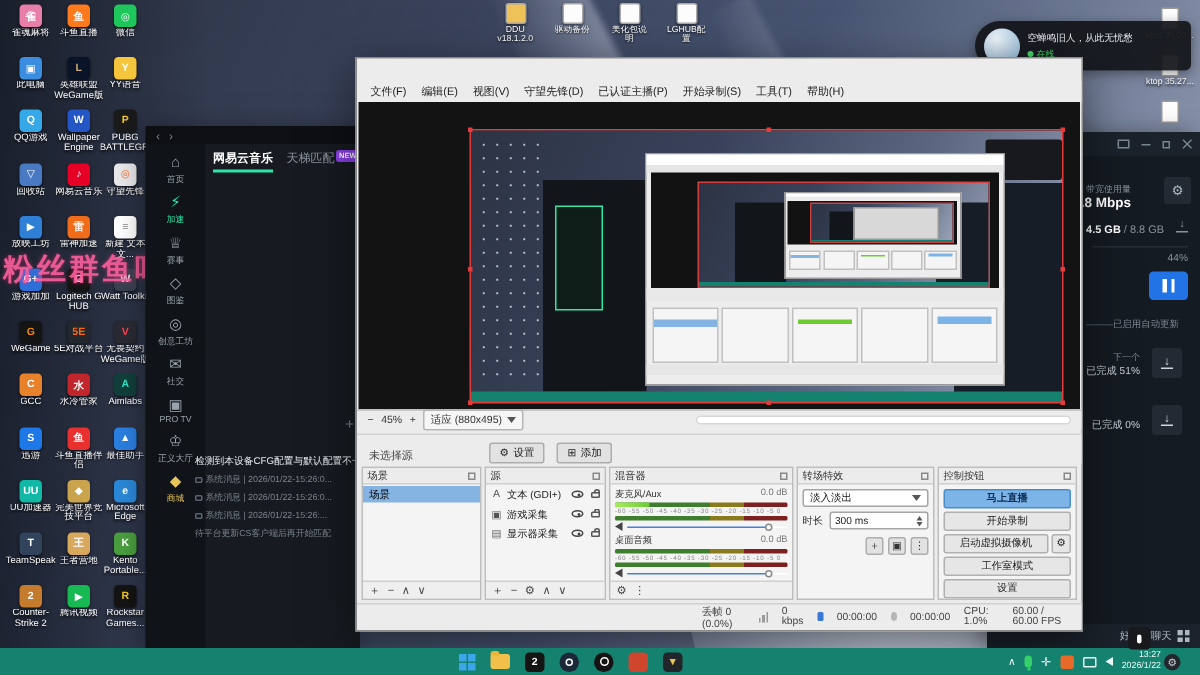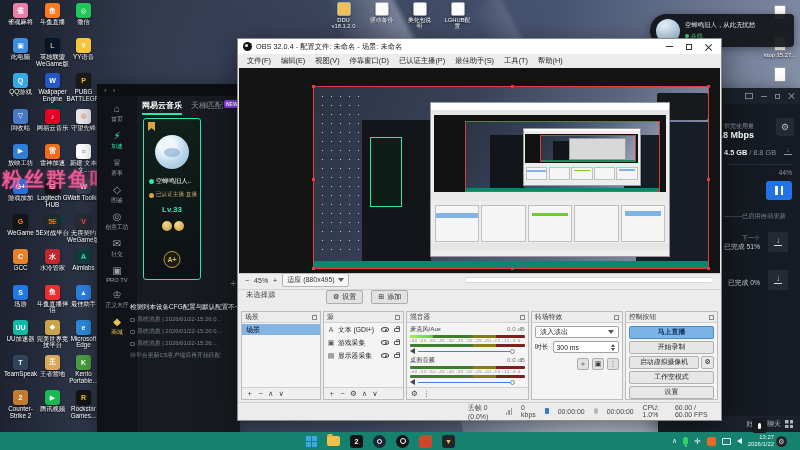--- a/index.html
+++ b/index.html
@@ -66,21 +66,21 @@
   .wb-x::before{transform:rotate(45deg);} .wb-x::after{transform:rotate(-45deg);}
   .obs-menu{position:absolute;left:0;top:15px;right:0;height:14px;background:#ececec;display:flex;align-items:center;padding-left:4px;}
   .menu-item{font-size:7.3px;color:#222;padding:0 5px;}
   .obs-preview{position:absolute;left:1px;right:1px;top:29px;height:205px;background:#131313;}
   .canvas{position:absolute;left:75px;top:19px;width:394px;height:181px;background:#39425a;outline:1px solid #e23c3c;}
   .hdl{position:absolute;width:3px;height:3px;background:#e23c3c;z-index:3;}
   .obs-zoombar{position:absolute;left:0;right:0;top:234px;height:13px;background:#ececec;border-top:1px solid #c9c9c9;display:flex;align-items:center;gap:5px;padding:0 7px;font-size:7px;color:#333;}
   .fitbox{display:flex;align-items:center;gap:3px;border:1px solid #b5b5b5;background:#f6f6f6;border-radius:2px;padding:1px 4px;}
   .tri-dn{width:0;height:0;border-left:3px solid transparent;border-right:3px solid transparent;border-top:4px solid #555;}
   .hscroll{margin-left:auto;width:250px;height:6px;background:#fff;border-radius:3px;border:1px solid #d8d8d8;}
-  .obs-srcbar{position:absolute;left:0;right:0;top:250px;height:20px;background:#ececec;border-top:1px solid #d2d2d2;display:flex;align-items:flex-start;gap:8px;padding:0 8px;}
+  .obs-srcbar{position:absolute;left:0;right:0;top:250px;height:20px;background:#ececec;border-top:1px solid #d2d2d2;display:flex;align-items:flex-end;gap:8px;padding:0 8px;}
   .nosel{font-size:7.3px;color:#444;width:72px;}
   .sbtn{height:14px;display:flex;align-items:center;gap:3px;background:#e2e2e2;border:1px solid #adadad;border-radius:2px;padding:0 6px;font-size:7px;color:#222;}
   .docks{position:absolute;left:3px;right:3px;top:272px;height:89px;display:flex;gap:2px;}
   .panel{background:#f4f4f4;border:1px solid #bdbdbd;position:relative;overflow:hidden;}
   .phead{height:11px;background:#ececec;border-bottom:1px solid #d0d0d0;font-size:6.8px;color:#333;display:flex;align-items:center;justify-content:space-between;padding:0 3px;}
   .pin{width:5px;height:5px;border:1px solid #888;}
   .pfoot{position:absolute;left:0;right:0;bottom:0;height:12px;border-top:1px solid #d0d0d0;display:flex;align-items:center;gap:5px;padding:0 4px;font-size:7.5px;color:#444;background:#efefef;}
   .scene-row{margin-top:1px;height:11px;background:#85b4e2;color:#000;font-size:7px;display:flex;align-items:center;padding:0 4px;}
   .src-row{height:13px;display:flex;align-items:center;gap:3px;padding:0 3px;font-size:6.8px;color:#222;}
   .src-ic{font-size:7px;color:#555;width:8px;text-align:center;}
@@ -446,38 +446,20 @@
           <span class="as-g">◆</span>
           <span class="as-l">商城</span>
         </div>
     </div>
     <div class="app-content">
       <div class="app-tabs">
         <span class="tab active">网易云音乐</span>
         <span class="tab"><span>天梯匹配</span><span class="badge-new">NEW</span></span>
 
       </div>
-      <div class="pcard">
-        <div class="bookmark"></div>
-        <div class="avatar"></div>
-        <div class="prow" style="top:58px;">
-            <span class="dotg"></span>
-            <span class="pname">空蝉鸣旧人..</span>
-          </div>
-        <div class="prow" style="top:72px;">
-            <span class="doty"></span>
-            <span class="pcert">已认证主播·直播中</span>
-          </div>
-        <div class="plevel" style="top:86px;">Lv.33</div>
-        <div class="prow" style="top:102px;justify-content:center;">
-            <span class="medal"></span>
-            <span class="medal"></span>
-          </div>
-        <div class="abadge">A+</div>
-      </div>
       <div class="addplus">+</div>
     </div>
     <div class="msgs">
       <div class="headline">检测到本设备CFG配置与默认配置不一...</div>
       <div class="msg">
           <span class="msg-ic"></span>
           <span>系统消息 | 2026/01/22-15:26:0...</span>
         </div>
         <div class="msg">
           <span class="msg-ic"></span>
@@ -537,36 +519,27 @@
     <div class="dlbtn" style="top:182px;">
         <span>↓</span>
       </div>
     <div class="st-bottom">
       <span>好友与聊天</span>
       <span class="grid-ic"></span>
     </div>
   </div>
 
   <div class="obs">
-    <div class="obs-title">
-      <div class="obs-logo"></div>
-      <div class="obs-title-text">OBS 32.0.4 - 配置文件: 未命名 - 场景: 未命名</div>
-      <div class="winbtns">
-        <div class="wb-min"></div>
-        <div class="wb-max"></div>
-        <div class="wb-x"></div>
-      </div>
-    </div>
     <div class="obs-menu">
       <span class="menu-item">文件(F)</span>
         <span class="menu-item">编辑(E)</span>
         <span class="menu-item">视图(V)</span>
-        <span class="menu-item">停靠窗口(D)</span>
+        <span class="menu-item">守望先锋(D)</span>
         <span class="menu-item">已认证主播(P)</span>
-        <span class="menu-item">最佳助手(S)</span>
+        <span class="menu-item">开始录制(S)</span>
         <span class="menu-item">工具(T)</span>
         <span class="menu-item">帮助(H)</span>
     </div>
 
     <div class="obs-preview">
       <div class="canvas">
 
         <div class="mini">
           <div class="m-wall"></div>
           <div class="m-dots"></div>

